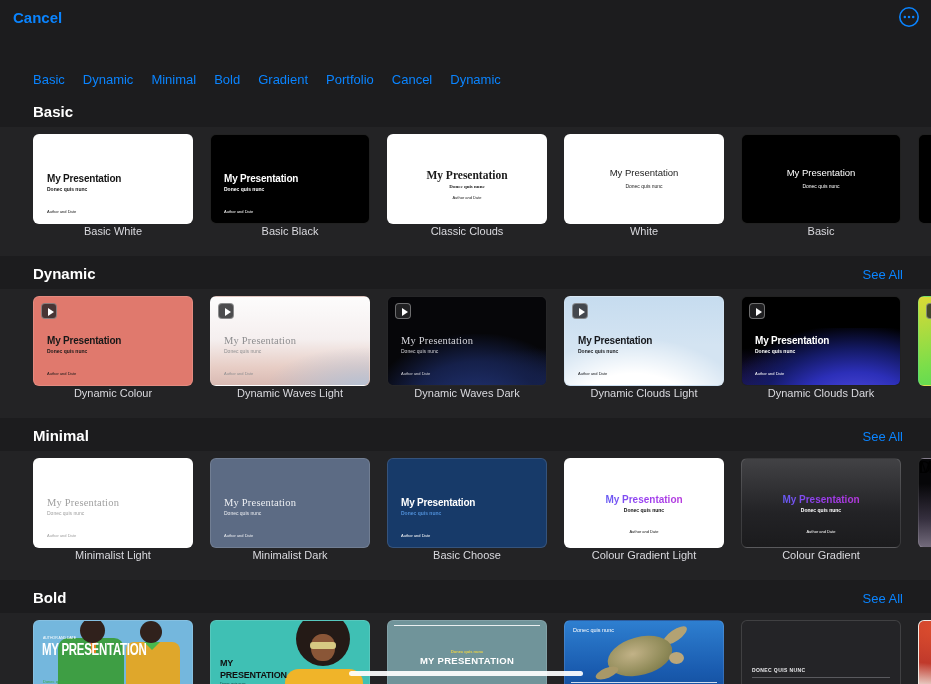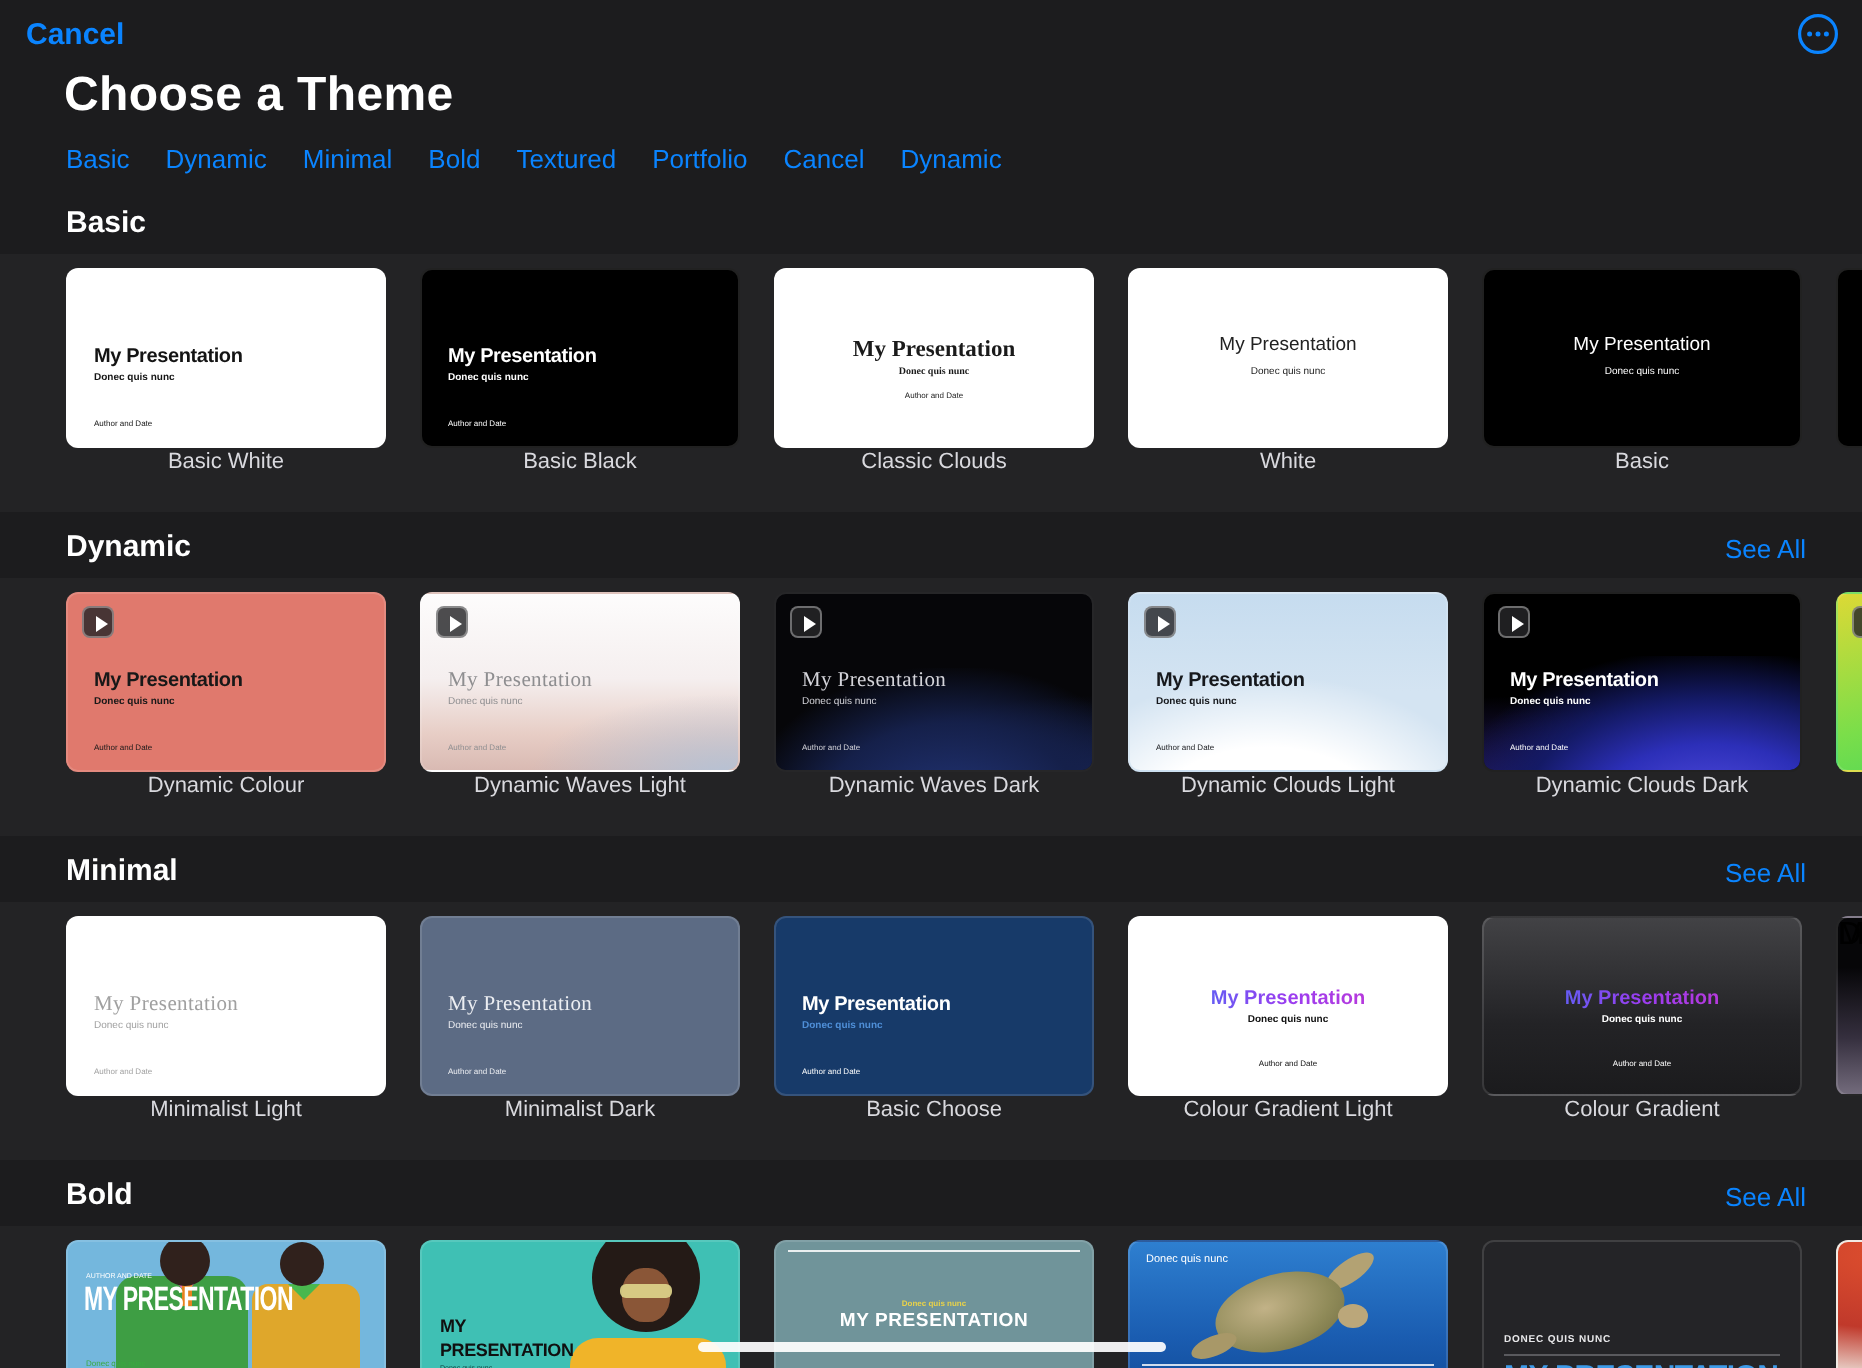--- a/index.html
+++ b/index.html
@@ -116,27 +116,26 @@
 <div class="topbar">
   <a class="cancel">Cancel</a>
   <button class="more">
     <svg width="22" height="22" viewBox="0 0 22 22">
       <circle cx="11" cy="11" r="9.2" fill="none" stroke="#0a84ff" stroke-width="1.6"></circle>
       <circle cx="6.8" cy="11" r="1.25" fill="#0a84ff"></circle>
       <circle cx="11" cy="11" r="1.25" fill="#0a84ff"></circle>
       <circle cx="15.2" cy="11" r="1.25" fill="#0a84ff"></circle>
     </svg>
   </button>
-  <h1>Choose a Theme</h1>
   <nav class="tabs">
       <a class="tab">Basic</a>
       <a class="tab">Dynamic</a>
       <a class="tab">Minimal</a>
       <a class="tab">Bold</a>
-      <a class="tab">Textured</a>
+      <a class="tab">Gradient</a>
       <a class="tab">Portfolio</a>
       <a class="tab">Cancel</a>
       <a class="tab">Dynamic</a>
     </nav>
 </div>
 
 <main>
     <section>
       <div class="sec-head">
         <h2>Basic</h2>

